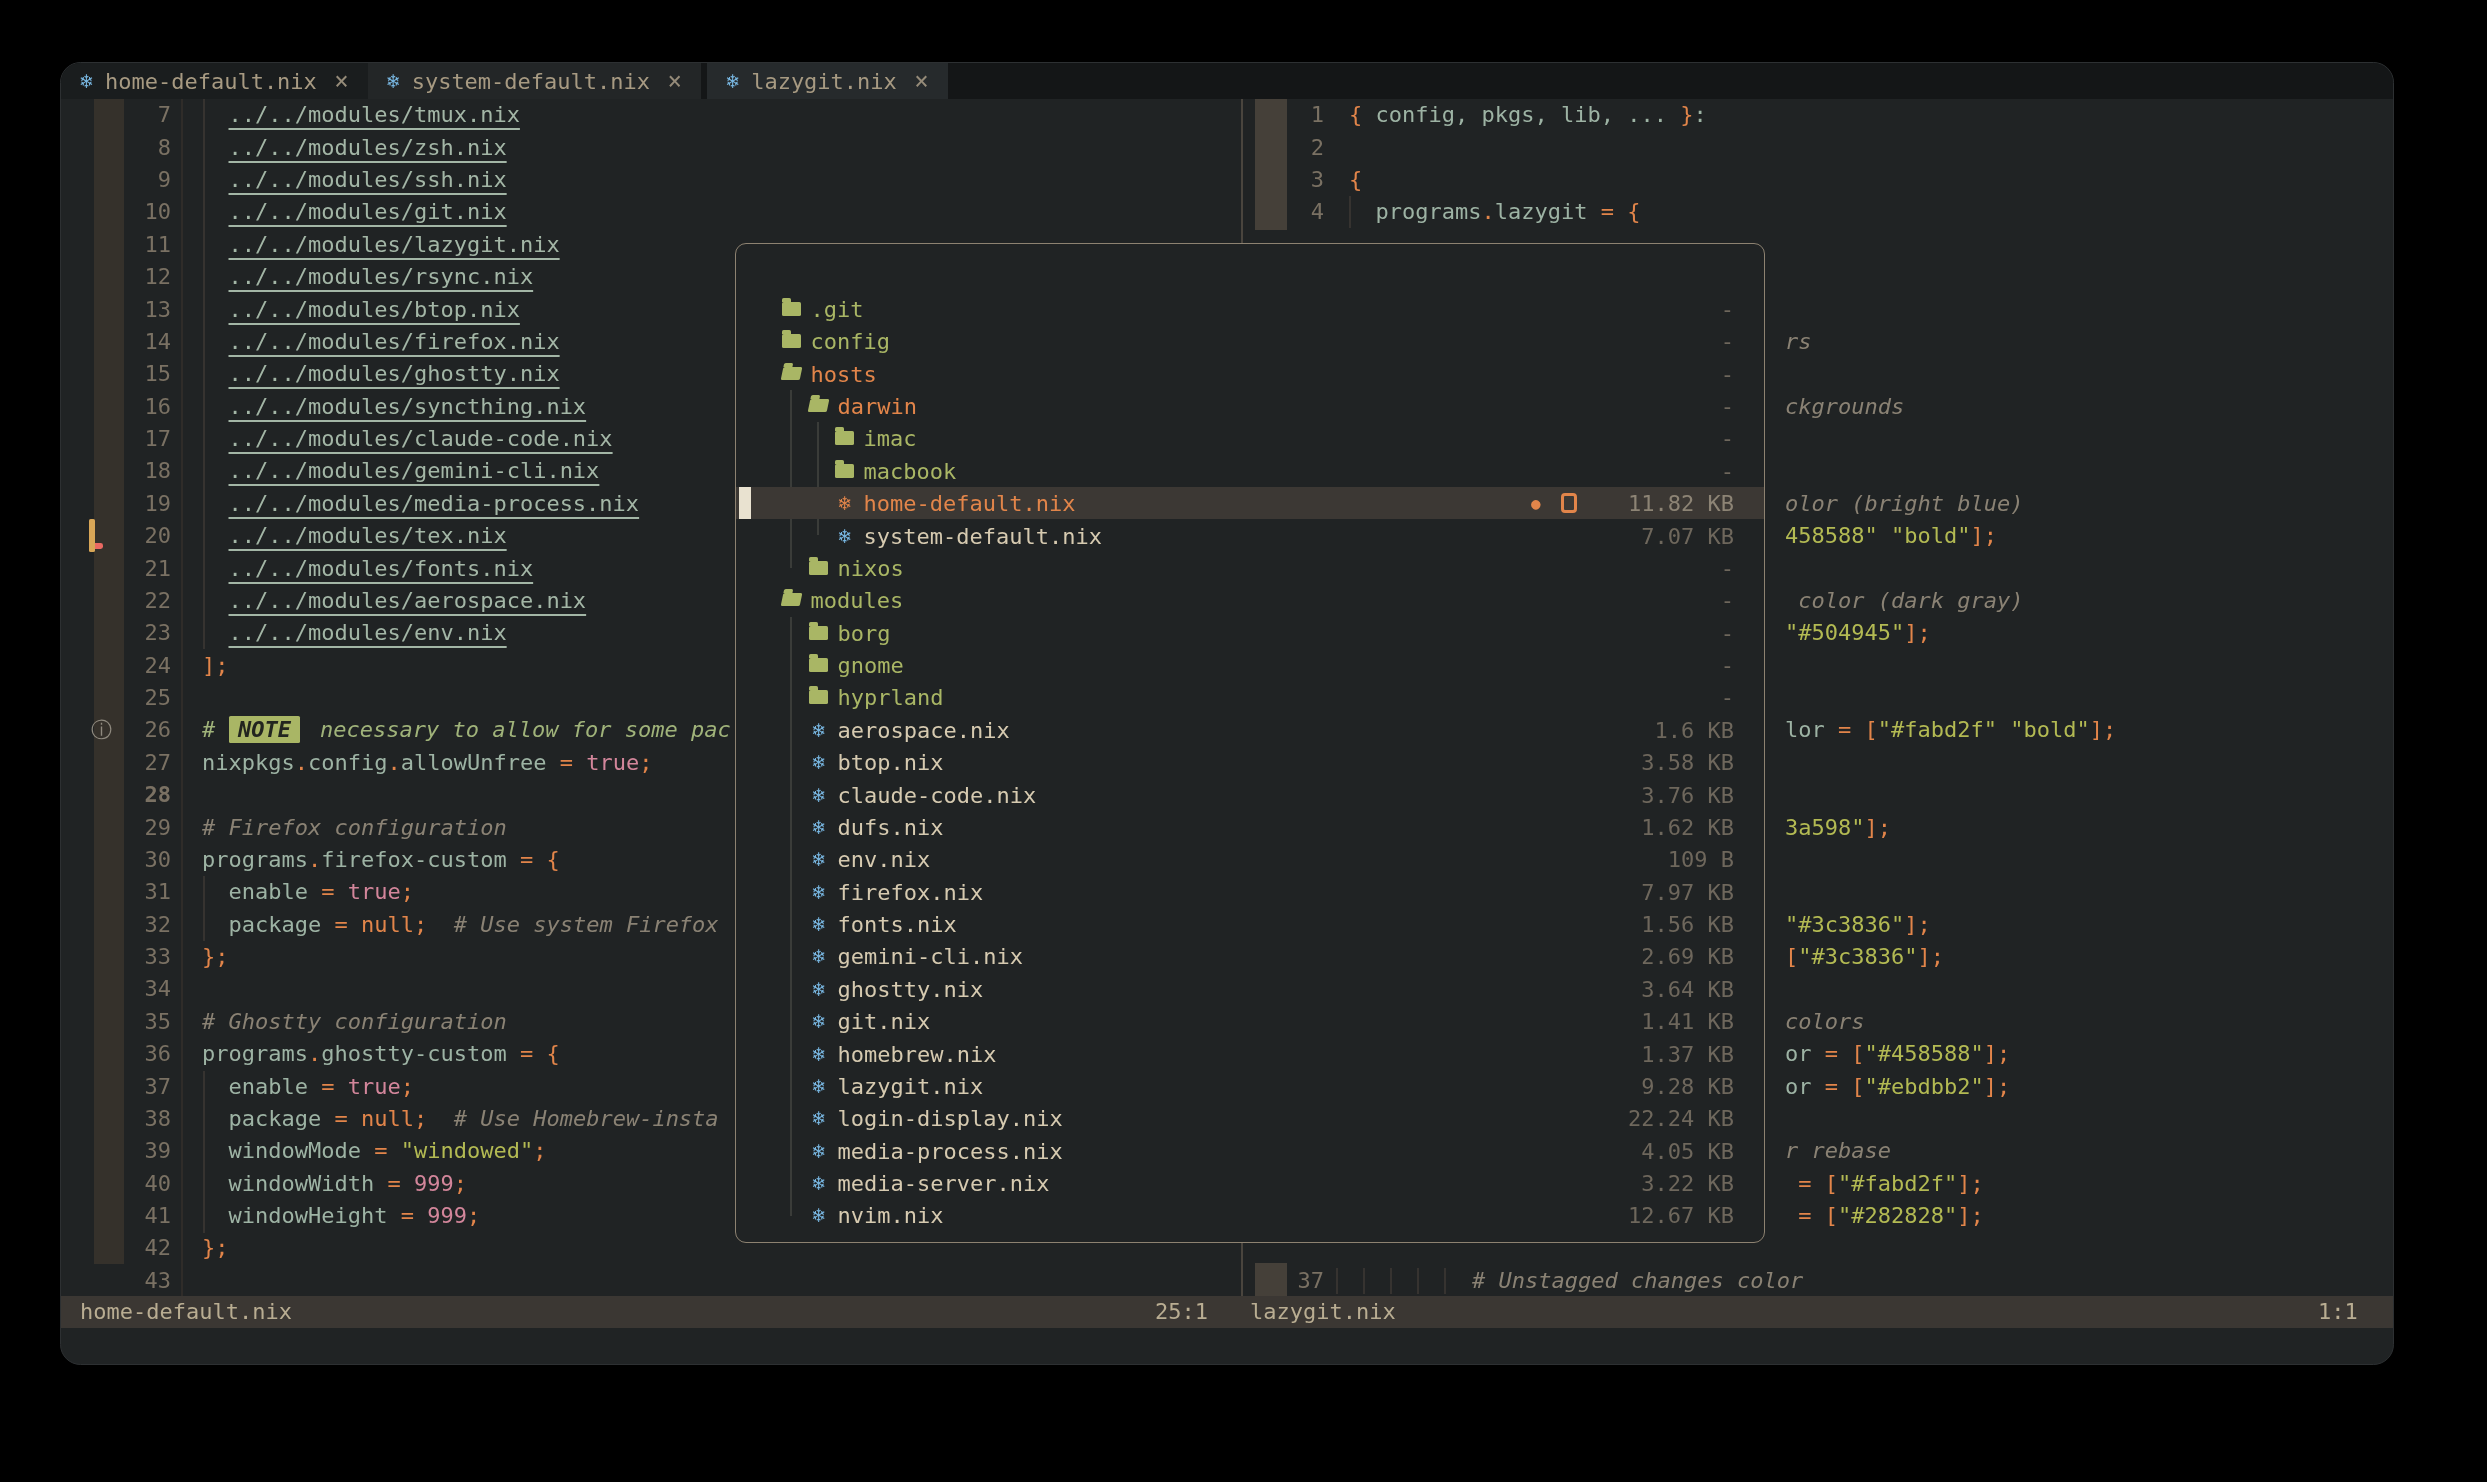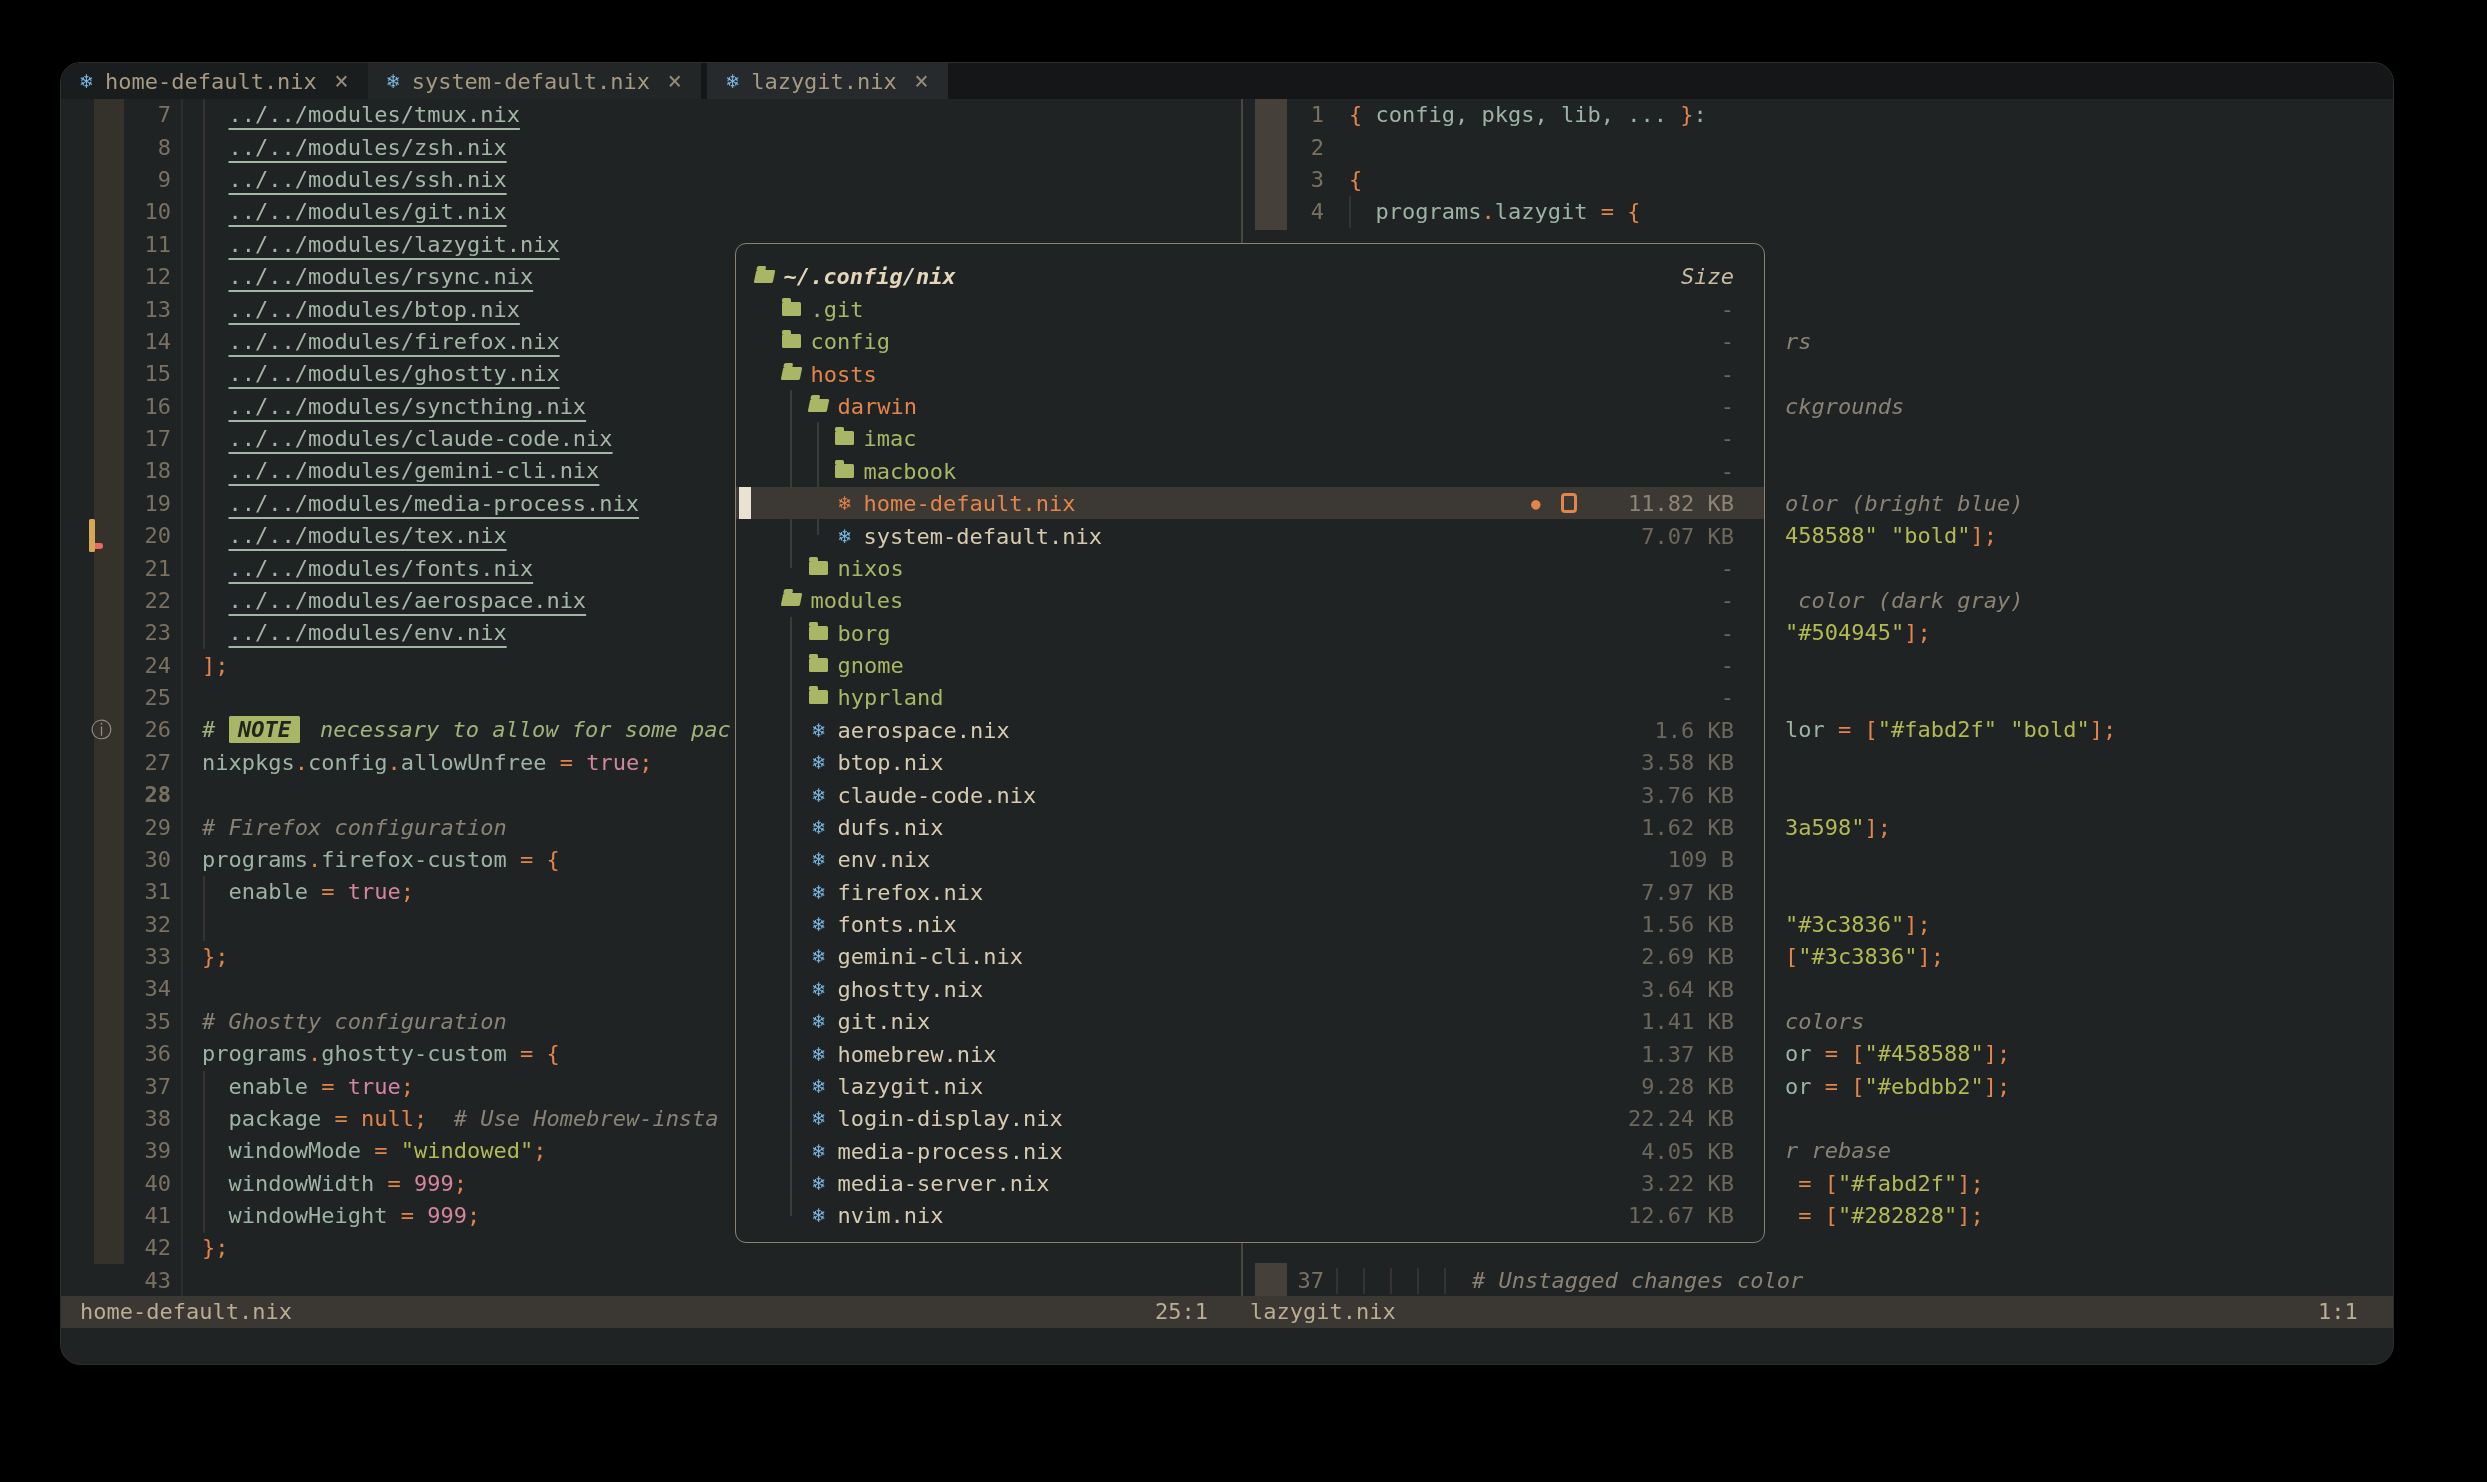--- a/index.html
+++ b/index.html
@@ -125,21 +125,21 @@
         <div class="crow" style="top: 522px;"><span class="lnum">22</span><span class="code"><span>  </span><span class="s-path">../../modules/aerospace.nix</span></span></div>
         <div class="crow" style="top: 554px;"><span class="lnum">23</span><span class="code"><span>  </span><span class="s-path">../../modules/env.nix</span></span></div>
         <div class="crow" style="top: 587px;"><span class="lnum">24</span><span class="code"><span class="s-or">];</span></span></div>
         <div class="crow" style="top: 619px;"><span class="lnum">25</span><span class="code"></span></div>
         <div class="crow" style="top: 651px;"><span class="lnum">26</span><span class="code"><span class="s-grn"># </span><span class="s-badge">NOTE</span><span class="s-grn"> necessary to allow for some pac</span></span></div>
         <div class="crow" style="top: 684px;"><span class="lnum">27</span><span class="code"><span class="s-id">nixpkgs</span><span class="s-or">.</span><span class="s-id">config</span><span class="s-or">.</span><span class="s-id">allowUnfree</span><span class="s-or"> = </span><span class="s-pk">true</span><span class="s-or">;</span></span></div>
         <div class="crow" style="top: 716px; font-weight: bold;"><span class="lnum">28</span><span class="code"></span></div>
         <div class="crow" style="top: 749px;"><span class="lnum">29</span><span class="code"><span class="s-com"># Firefox configuration</span></span></div>
         <div class="crow" style="top: 781px;"><span class="lnum">30</span><span class="code"><span class="s-id">programs</span><span class="s-or">.</span><span class="s-id">firefox-custom</span><span class="s-or"> = {</span></span></div>
         <div class="crow" style="top: 813px;"><span class="lnum">31</span><span class="code"><span>  </span><span class="s-id">enable</span><span class="s-or"> = </span><span class="s-pk">true</span><span class="s-or">;</span></span></div>
-        <div class="crow" style="top: 846px;"><span class="lnum">32</span></div>
+        <div class="crow" style="top: 846px;"><span class="lnum">32</span><span class="code"><span>  </span><span class="s-id">package</span><span class="s-or"> = </span><span class="s-or">null</span><span class="s-or">;</span><span>  </span><span class="s-com"># Use system Firefox</span></span></div>
         <div class="crow" style="top: 878px;"><span class="lnum">33</span><span class="code"><span class="s-or">};</span></span></div>
         <div class="crow" style="top: 910px;"><span class="lnum">34</span><span class="code"></span></div>
         <div class="crow" style="top: 943px;"><span class="lnum">35</span><span class="code"><span class="s-com"># Ghostty configuration</span></span></div>
         <div class="crow" style="top: 975px;"><span class="lnum">36</span><span class="code"><span class="s-id">programs</span><span class="s-or">.</span><span class="s-id">ghostty-custom</span><span class="s-or"> = {</span></span></div>
         <div class="crow" style="top: 1008px;"><span class="lnum">37</span><span class="code"><span>  </span><span class="s-id">enable</span><span class="s-or"> = </span><span class="s-pk">true</span><span class="s-or">;</span></span></div>
         <div class="crow" style="top: 1040px;"><span class="lnum">38</span><span class="code"><span>  </span><span class="s-id">package</span><span class="s-or"> = </span><span class="s-or">null</span><span class="s-or">;</span><span>  </span><span class="s-com"># Use Homebrew-insta</span></span></div>
         <div class="crow" style="top: 1072px; padding-left: 13px;"><span class="lnum">39</span><span class="code"><span>  </span><span class="s-id">windowMode</span><span class="s-or"> = </span><span class="s-str">"windowed"</span><span class="s-or">;</span></span></div>
         <div class="crow" style="top: 1105px;"><span class="lnum">40</span><span class="code"><span>  </span><span class="s-id">windowWidth</span><span class="s-or"> = </span><span class="s-pk">999</span><span class="s-or">;</span></span></div>
         <div class="crow" style="top: 1137px;"><span class="lnum">41</span><span class="code"><span>  </span><span class="s-id">windowHeight</span><span class="s-or"> = </span><span class="s-pk">999</span><span class="s-or">;</span></span></div>
         <div class="crow" style="top: 1169px;"><span class="lnum">42</span><span class="code"><span class="s-or">};</span></span></div>
@@ -177,25 +177,20 @@
         <span class="frag" style="top: 1072px; left: 542px;"><span class="s-com">r rebase</span></span>
         <span class="frag" style="top: 1105px; left: 542px;"><span class="s-or"> = </span><span class="s-or">[</span><span class="s-str">"#fabd2f"</span><span class="s-or">];</span></span>
         <span class="frag" style="top: 1137px; left: 542px;"><span class="s-or"> = </span><span class="s-or">[</span><span class="s-str">"#282828"</span><span class="s-or">];</span></span>
       </div>
     <div id="right-bottom-line">
         <div class="crow" style="top: 1202px;"><span class="lnum">37</span><span style="position: absolute; top: 3.2px; height: 26px; width: 1.6px; background: var(--guide); left: 93px;"></span><span style="position: absolute; top: 3.2px; height: 26px; width: 1.6px; background: var(--guide); left: 120px;"></span><span style="position: absolute; top: 3.2px; height: 26px; width: 1.6px; background: var(--guide); left: 147px;"></span><span style="position: absolute; top: 3.2px; height: 26px; width: 1.6px; background: var(--guide); left: 174px;"></span><span style="position: absolute; top: 3.2px; height: 26px; width: 1.6px; background: var(--guide); left: 201px;"></span><span class="s-com" style="position: absolute; left: 229px; white-space: pre;"># Unstagged changes color</span></div>
       </div>
   </div>
 
   <div id="neotree">
-    <div id="nt-header">
-      <span class="ficon f-open"></span>
-      <span id="nt-root-name">~/.config/nix</span>
-      <span id="nt-size-hdr">Size</span>
-    </div>
     <div class="tguide" style="left:54px;top:146px;height:178px;"></div>
     <div class="tguide" style="left:81px;top:178px;height:113px;"></div>
     <div class="tguide" style="left:54px;top:373px;height:599px;"></div>
     <div id="nt-items">
         <div class="trow" style="top: 49px; padding-left: 46px;">
           <span class="ficon"></span>
           <span class="tname c-olive">.git</span>
           <span class="tsize">-</span>
         </div>
         <div class="trow" style="top: 81px; padding-left: 46px;">

